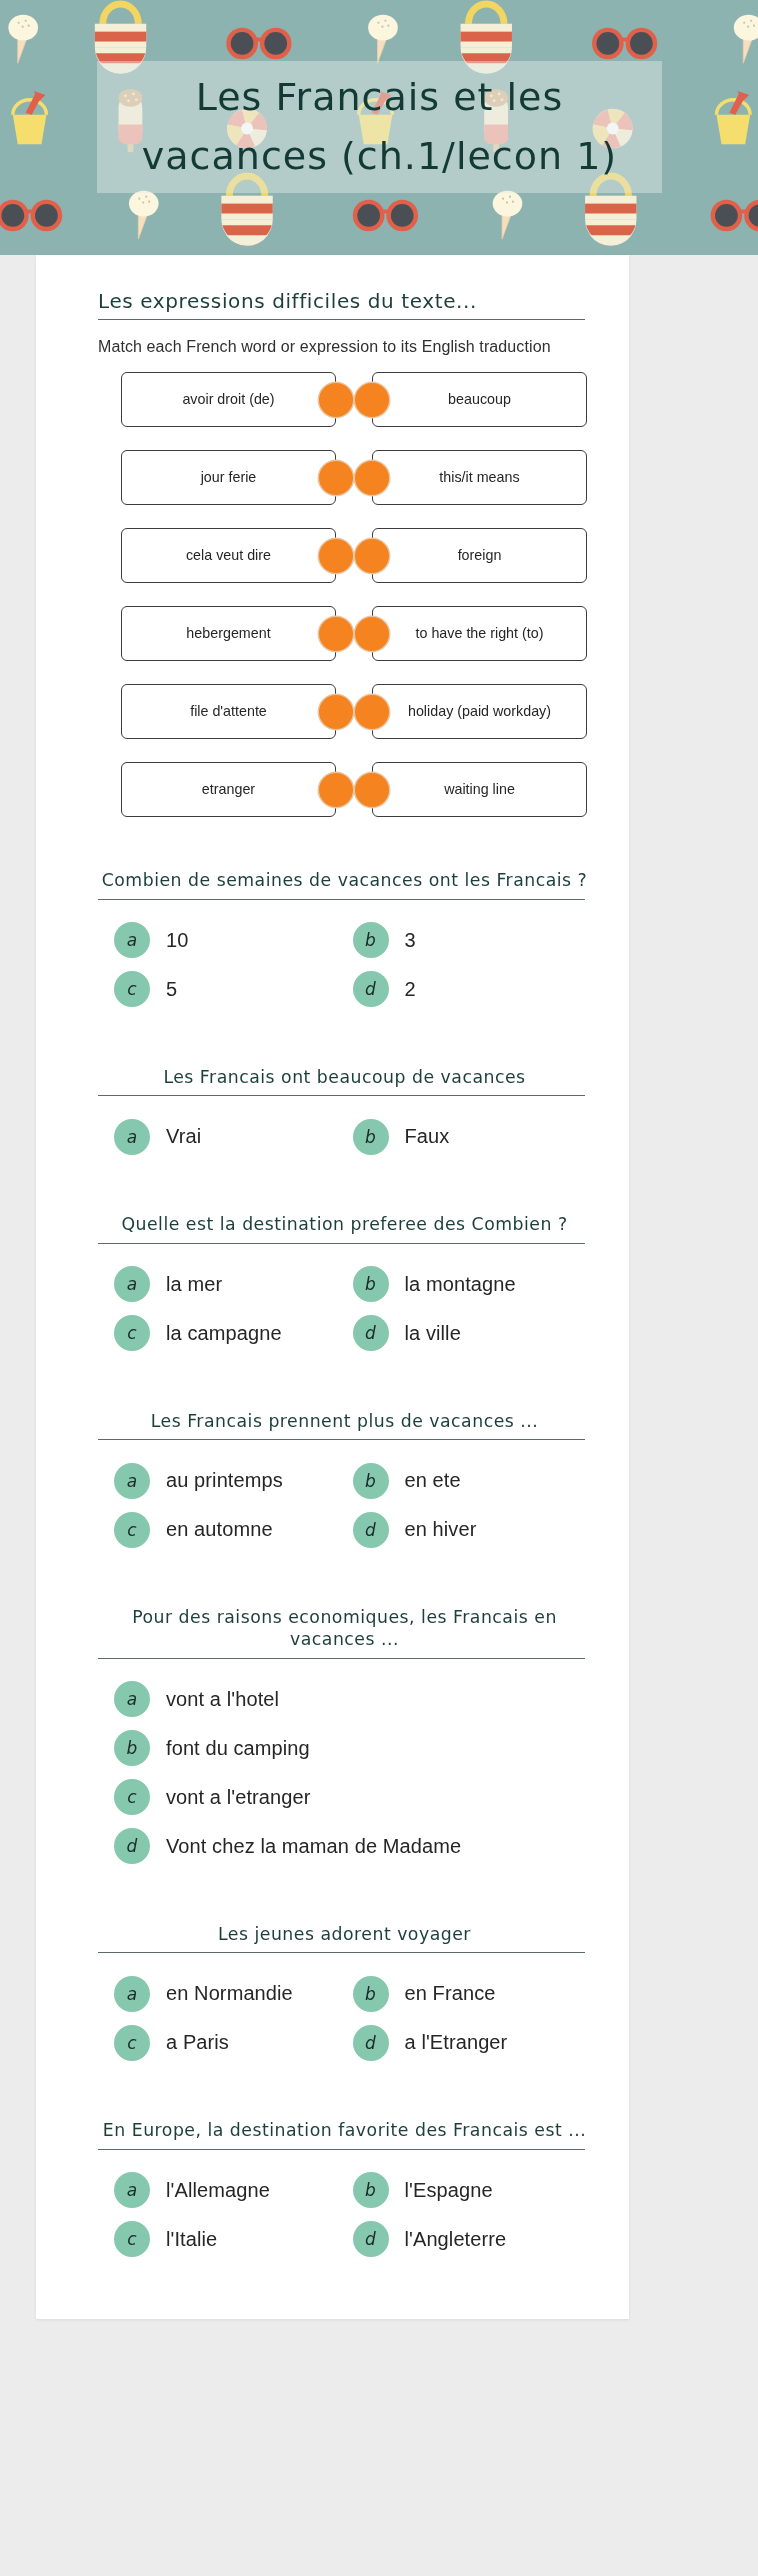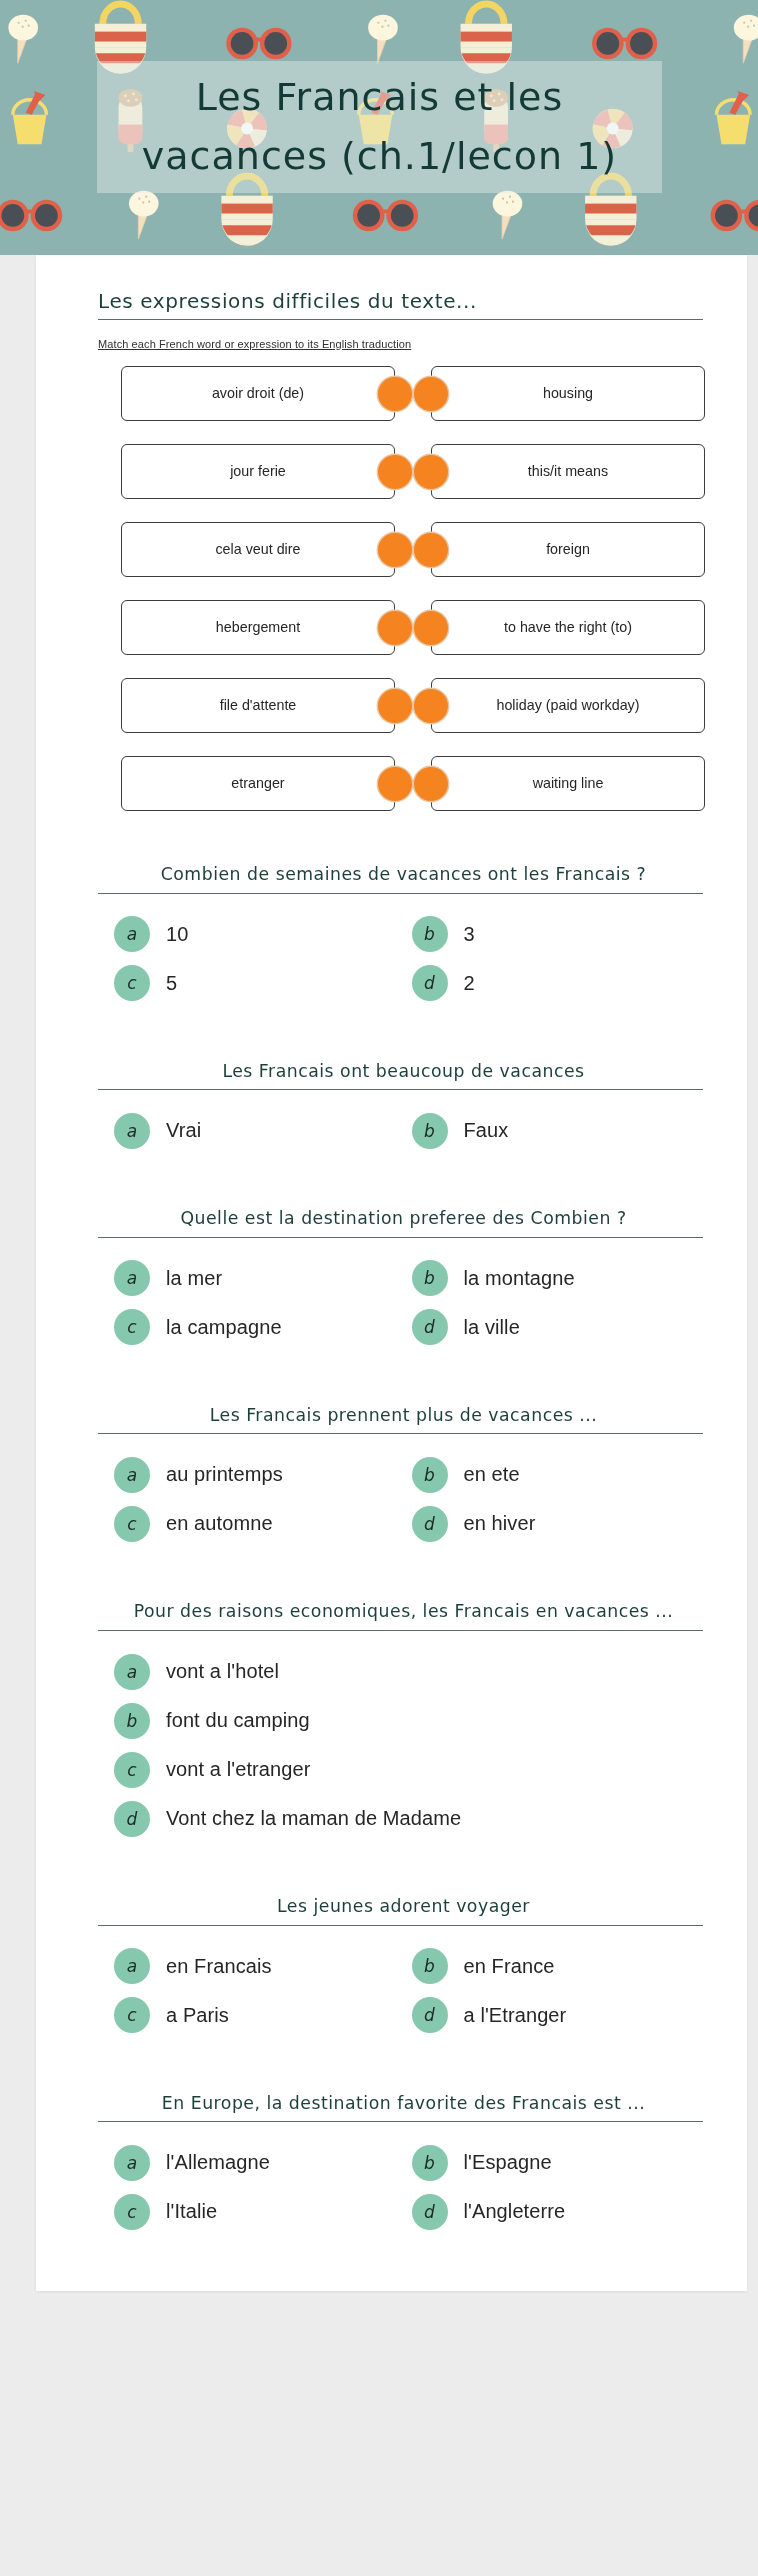--- a/index.html
+++ b/index.html
@@ -58,45 +58,44 @@
     letter-spacing: 1px;
     white-space: nowrap;
     text-align: center;
   }
 
   
   .card {
     position: absolute;
     left: 36px;
     top: 255px;
-    width: 711px;
+    width: 593px;
     background: #ffffff;
     padding: 34px 38px 55px 38px;
     box-shadow: 0 1px 3px rgba(0,0,0,0.07);
   }
 
   
   .sec-title {
     font-family: "DejaVu Sans", sans-serif;
     font-size: 20px;
     color: #1c3f3a;
     letter-spacing: 0.6px;
     padding: 0 0 6px 24px;
   }
   .sec-rule {
     border-bottom: 1px solid #5c6a68;
     margin: 0 6px 0 24px;
   }
 
   .instructions {
-    font-size: 11px;
+    font-size: 16px;
     color: #303030;
     padding: 18px 0 10px 24px;
     letter-spacing: 0.1px;
-    text-decoration: underline;
   }
 
   
   .match-grid {
     display: flex;
     gap: 36px;
     padding: 6px 4px 0 47px;
   }
   .match-col {
     flex: 1;
@@ -316,21 +315,21 @@
             <div class="dot right"></div>
           </div>
           <div class="match-item">
             <div class="match-box">etranger</div>
             <div class="dot right"></div>
           </div>
         </div>
 
         <div class="match-col">
           <div class="match-item">
-            <div class="match-box">housing</div>
+            <div class="match-box">beaucoup</div>
             <div class="dot left"></div>
           </div>
           <div class="match-item">
             <div class="match-box">this/it means</div>
             <div class="dot left"></div>
           </div>
           <div class="match-item">
             <div class="match-box">foreign</div>
             <div class="dot left"></div>
           </div>
@@ -456,21 +455,21 @@
         </div>
       </div>
     </div>
 
     <div class="question-block">
       <div class="q-title">Les jeunes adorent voyager</div>
       <div class="q-rule"></div>
       <div class="opts two-col">
         <div class="opt">
           <div class="bubble">a</div>
-          <div class="opt-label">en Francais</div>
+          <div class="opt-label">en Normandie</div>
         </div>
         <div class="opt">
           <div class="bubble">b</div>
           <div class="opt-label">en France</div>
         </div>
         <div class="opt">
           <div class="bubble">c</div>
           <div class="opt-label">a Paris</div>
         </div>
         <div class="opt">

